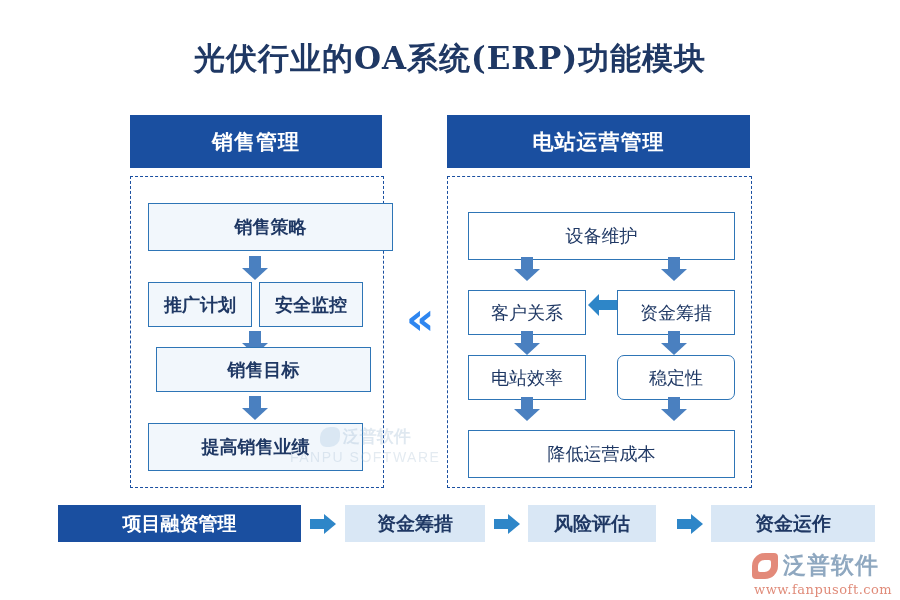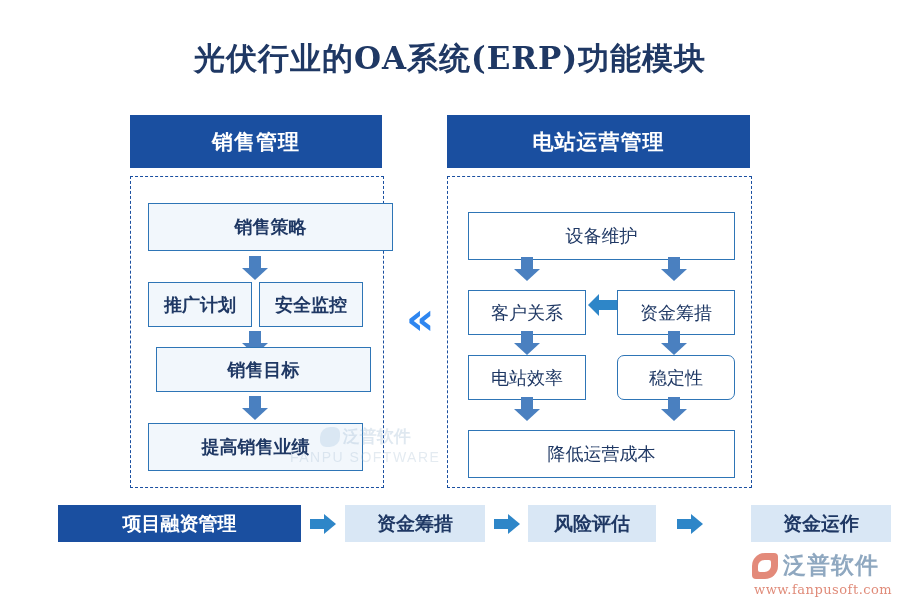--- a/index.html
+++ b/index.html
@@ -288,21 +288,21 @@
       <div class="h"></div>
   </div>
 
   <div class="bottom-node bottom-step" style="left:528px;top:505px;width:128px;">风险评估</div>
 
   <div class="arrow-right-small" style="left:677px;top:514px;">
     <div class="s"></div>
       <div class="h"></div>
   </div>
 
-  <div class="bottom-node bottom-step" style="left:711px;top:505px;width:140px;margin-left:40px;">资金运作</div>
+  <div class="bottom-node bottom-step" style="left:711px;top:505px;width:164px;">资金运作</div>
 
   <div class="logo">
     <div class="logo-row">
       <div class="logo-mark"></div>
       <div class="logo-name">泛普软件</div>
     </div>
     <div class="logo-url">www.fanpusoft.com</div>
   </div>
 
 </div>

